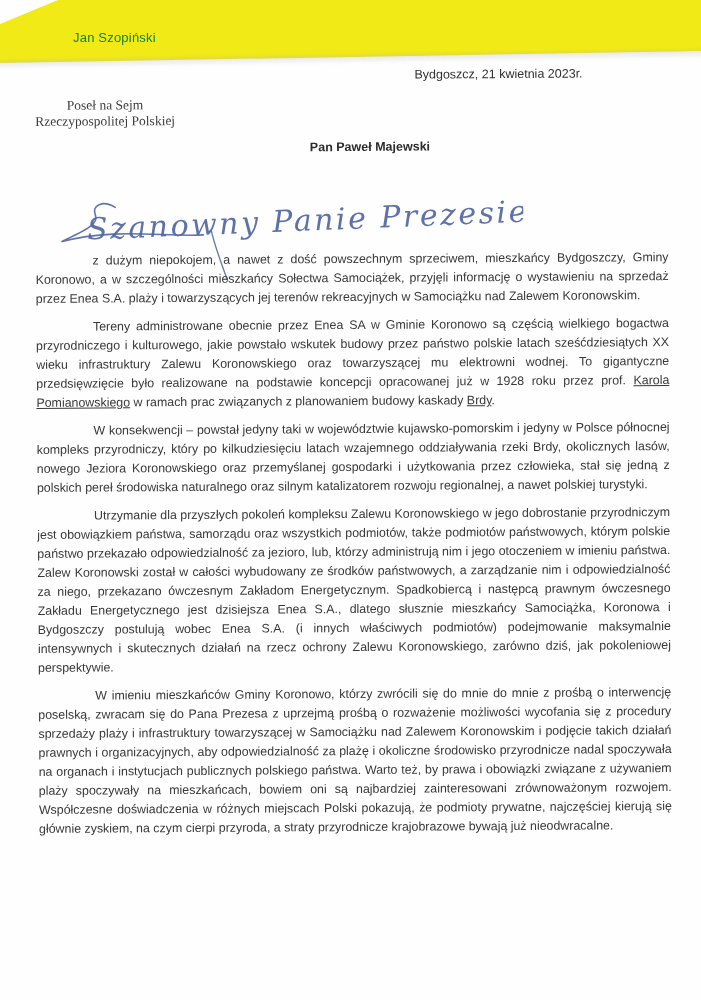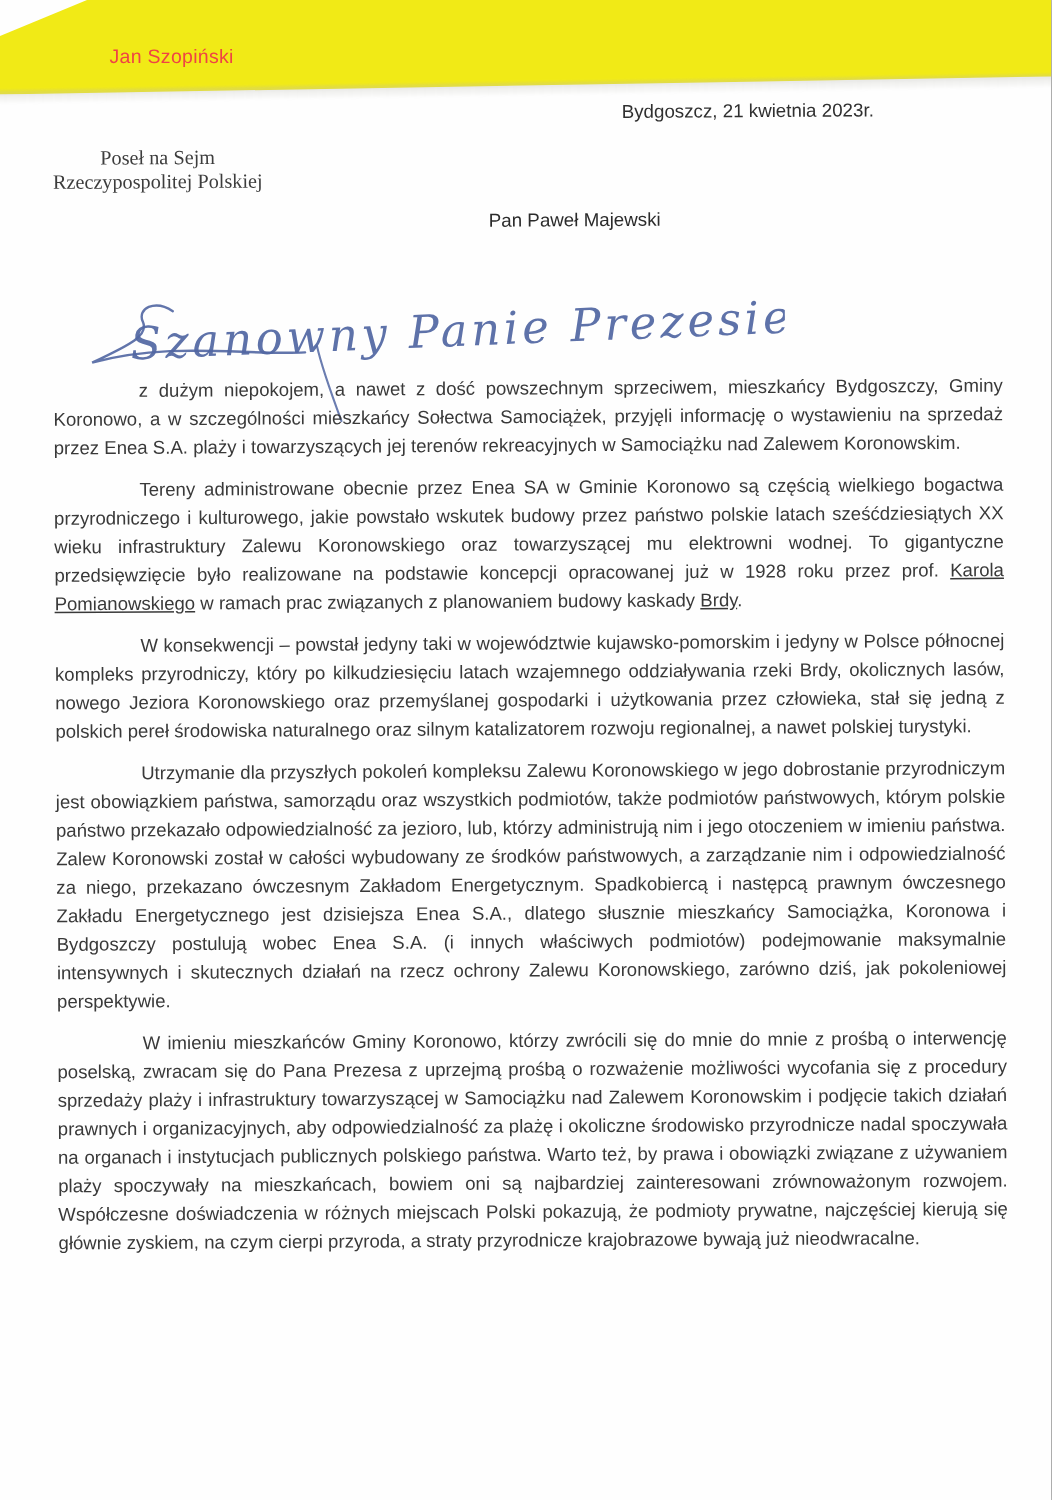--- a/index.html
+++ b/index.html
@@ -19,40 +19,40 @@
   }
   .band-shadow{
     position:absolute;left:-10px;top:55px;width:721px;height:9px;
     background:linear-gradient(to bottom,rgba(185,185,178,.38),rgba(255,255,255,0));
     transform:rotate(-0.9deg);
     filter:blur(1px);
     pointer-events:none;
   }
   .band-name{
     position:absolute;left:73px;top:30px;
-    font-size:13px;color:#ef4444;letter-spacing:.2px;
+    font-size:13px;color:#15803d;letter-spacing:.2px;
   }
   
   .scan-tilt{
     position:absolute;left:0;top:0;width:701px;height:1000px;
     transform:rotate(-0.35deg);transform-origin:350px 500px;
   }
   .date-line{
     position:absolute;left:417px;top:68px;
     font-size:12.5px;color:#303030;
   }
   .sender{
     position:absolute;left:20px;top:96px;width:175px;
     text-align:center;
     font-family:"Liberation Serif", serif;
     font-size:13.5px;line-height:16px;color:#3d3d3d;
   }
   .recipient{
-    position:absolute;left:328px;top:139px;
-    font-size:12.5px;font-weight:normal;line-height:17.5px;color:#2b2b2b;
+    position:absolute;left:312px;top:139px;
+    font-size:12.5px;font-weight:bold;line-height:17.5px;color:#2b2b2b;
   }
   .handwriting{
     position:absolute;left:55px;top:196px;width:470px;height:88px;
     pointer-events:none;
   }
   .letter-body{
     position:absolute;left:37px;top:250px;width:633px;
     font-size:12.4px;line-height:19px;text-align:justify;color:#393939;
   }
   .letter-body p{

